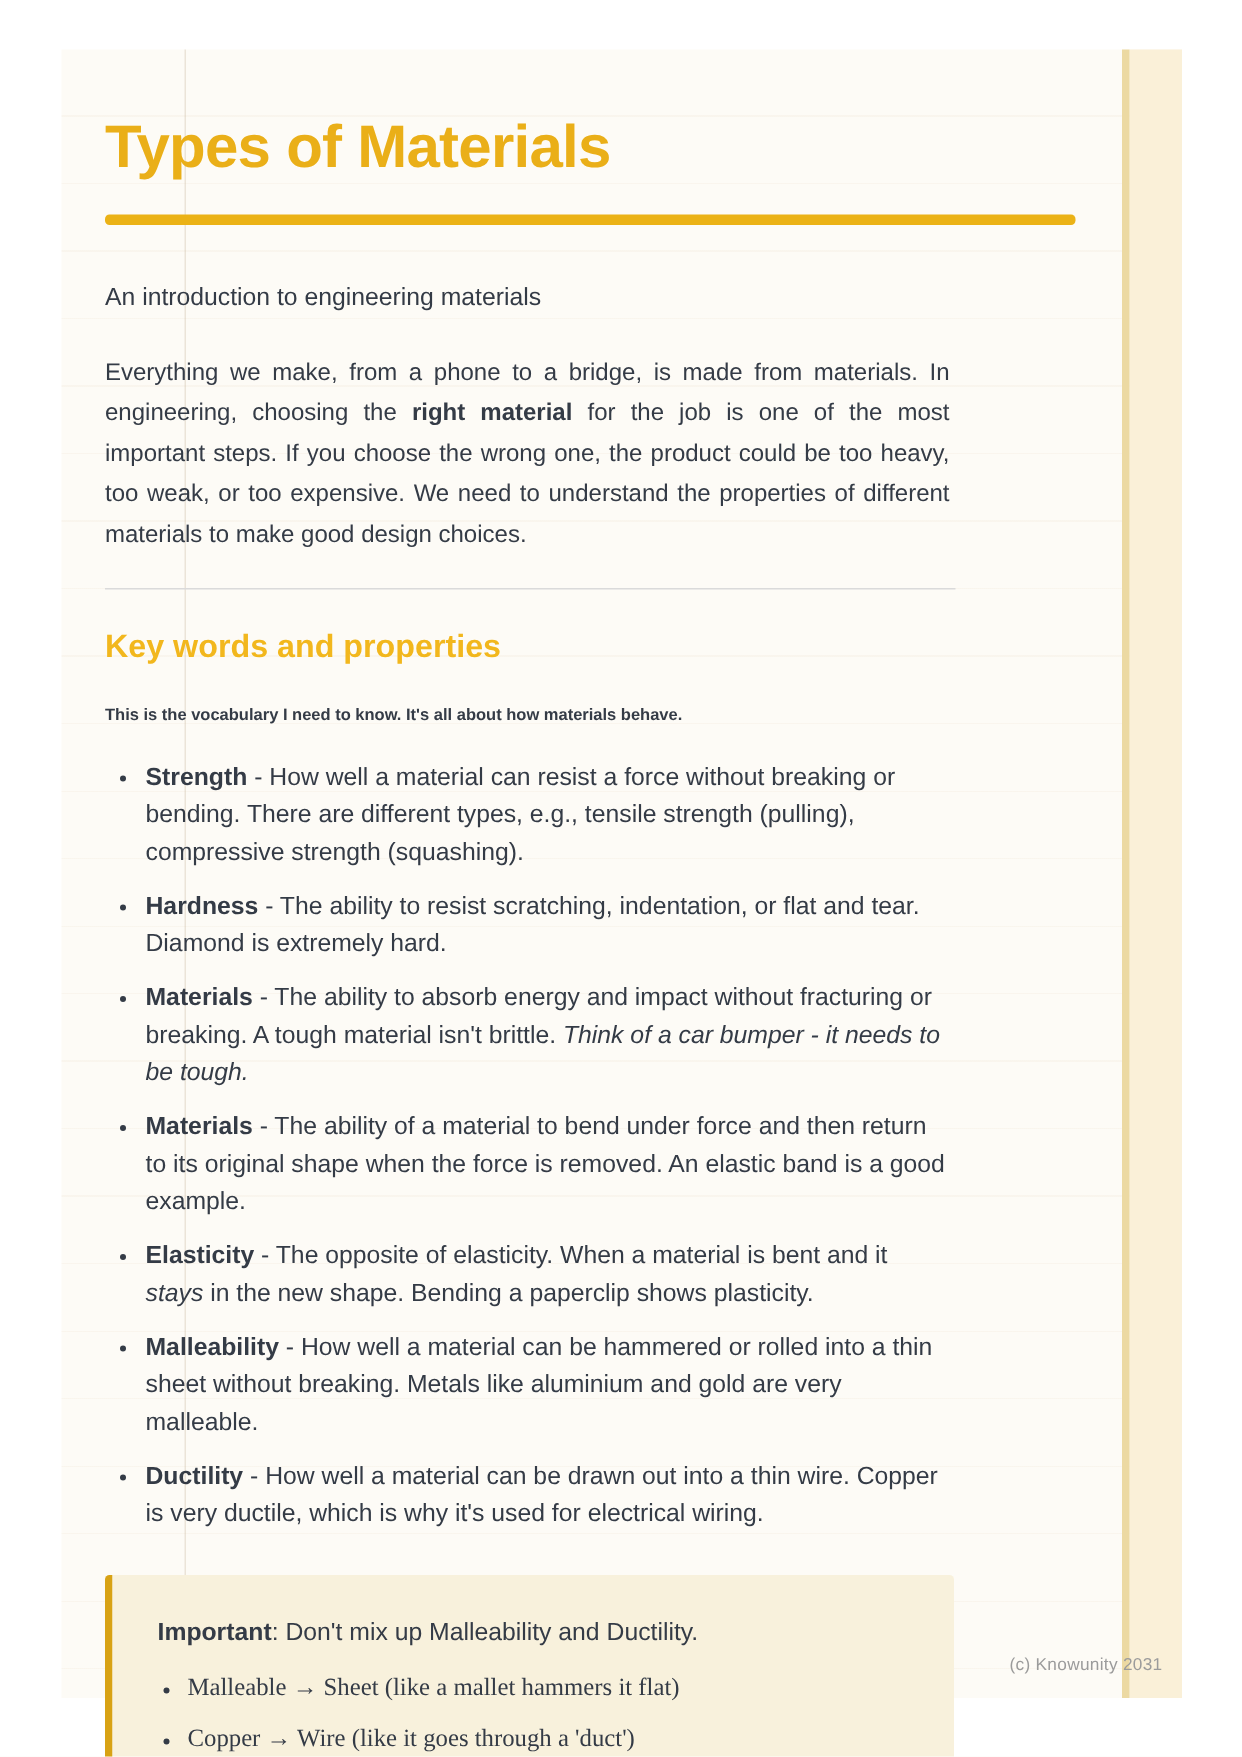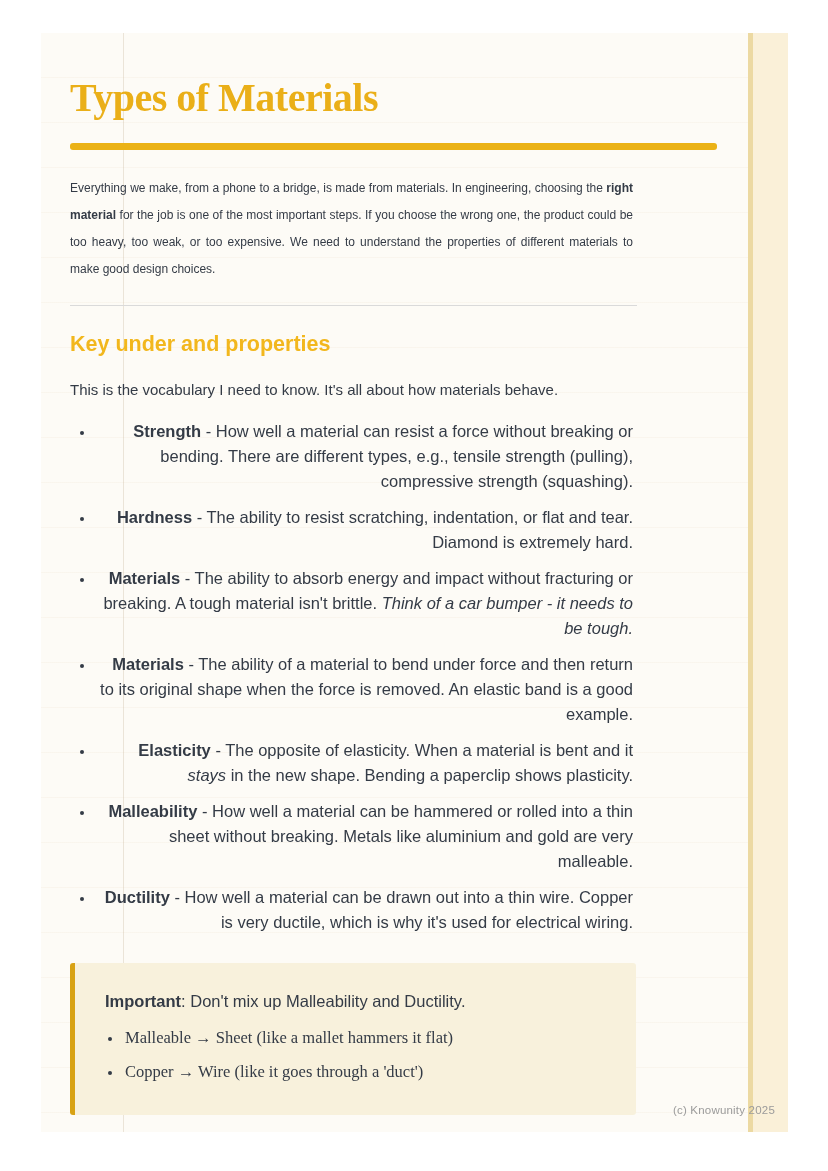--- a/index.html
+++ b/index.html
@@ -33,59 +33,57 @@
   }
   .content {
     position: absolute; left: 29px; top: 0; width: 563px;
     color: #343b46;
   }
   h1.title {
     margin: 45px 0 0 0;
     font-size: 40px; line-height: 1.0;
     font-weight: 800; letter-spacing: -0.5px;
     color: #eaaf18;
-    font-family: Liberation Serif, serif;
   }
   .title-rule {
     margin-top: 25px;
     width: 647px; height: 7px;
     background: #ebb216; border-radius: 3px;
   }
   .subtitle {
     margin: 36px 0 0 0;
     font-size: 16.5px; line-height: 24px;
   }
   .intro {
     margin: 25px 0 0 0;
-    font-size: 12px; line-height: 27px;
+    font-size: 16px; line-height: 27px;
     text-align: justify;
   }
   .divider {
     margin: 22px 0 0 0;
     border: none; border-top: 1px solid #dadada;
     width: 567px;
   }
   h2.section-heading {
     margin: 26px 0 0 0;
     font-size: 21.5px; font-weight: 700;
     color: #f2b71d;
   }
   .lead {
     margin: 21px 0 0 0;
-    font-size: 15px; line-height: 24px;
+    font-size: 11px; line-height: 24px; font-weight: bold;
   }
   ul.terms {
     margin: 17px 0 0 0; padding-left: 25px;
     list-style: disc;
   }
   ul.terms li {
     font-size: 16.5px; line-height: 25px;
     margin-bottom: 11px;
     padding-left: 2px;
-    text-align: right;
   }
   ul.terms li::marker { color: #343b46; font-size: 14px; }
   .callout {
     margin-top: 28px;
     width: 566px; box-sizing: border-box;
     background: #f8f1dc;
     border-left: 5px solid #d8a214;
     border-radius: 3px;
     padding: 23px 26px 22px 26px;
   }
@@ -111,26 +109,27 @@
 
 <div class="paper">
   <div class="right-strip"></div>
   <div class="right-line"></div>
   <div class="margin-line-left"></div>
 
   <div class="content">
     <h1 class="title">Types of Materials</h1>
     <div class="title-rule"></div>
 
+    <p class="subtitle">An introduction to engineering materials</p>
 
     <p class="intro"><span>Everything we make, from a phone to a bridge, is made from materials. In engineering, choosing the </span><strong>right material</strong><span> for the job is one of the most important steps. If you choose the wrong one, the product could be too heavy, too weak, or too expensive. We need to understand the properties of different materials to make good design choices.</span></p>
 
     <hr class="divider">
 
-    <h2 class="section-heading">Key under and properties</h2>
+    <h2 class="section-heading">Key words and properties</h2>
 
     <p class="lead">This is the vocabulary I need to know. It's all about how materials behave.</p>
 
     <ul class="terms" id="terms-list">
         <li><strong>Strength</strong><span> - How well a material can resist a force without breaking or bending. There are different types, e.g., tensile strength (pulling), compressive strength (squashing).</span></li>
         <li><strong>Hardness</strong><span> - The ability to resist scratching, indentation, or flat and tear. Diamond is extremely hard.</span></li>
         <li><strong>Materials</strong><span> - The ability to absorb energy and impact without fracturing or breaking. A tough material isn't brittle. </span><em>Think of a car bumper - it needs to be tough.</em></li>
         <li><strong>Materials</strong><span> - The ability of a material to bend under force and then return to its original shape when the force is removed. An elastic band is a good example.</span></li>
         <li><strong>Elasticity</strong><span> - The opposite of elasticity. When a material is bent and it </span><em>stays</em><span> in the new shape. Bending a paperclip shows plasticity.</span></li>
         <li><strong>Malleability</strong><span> - How well a material can be hammered or rolled into a thin sheet without breaking. Metals like aluminium and gold are very malleable.</span></li>
@@ -139,14 +138,14 @@
 
     <div class="callout">
       <p class="callout-heading"><strong>Important</strong><span>: Don't mix up Malleability and Ductility.</span></p>
       <ul id="callout-list">
           <li>Malleable → Sheet (like a mallet hammers it flat)</li>
           <li>Copper → Wire (like it goes through a 'duct')</li>
         </ul>
     </div>
   </div>
 
-  <div class="watermark">(c) Knowunity 2025</div>
+  <div class="watermark">(c) Knowunity 2031</div>
 </div>
 
 </body></html>

